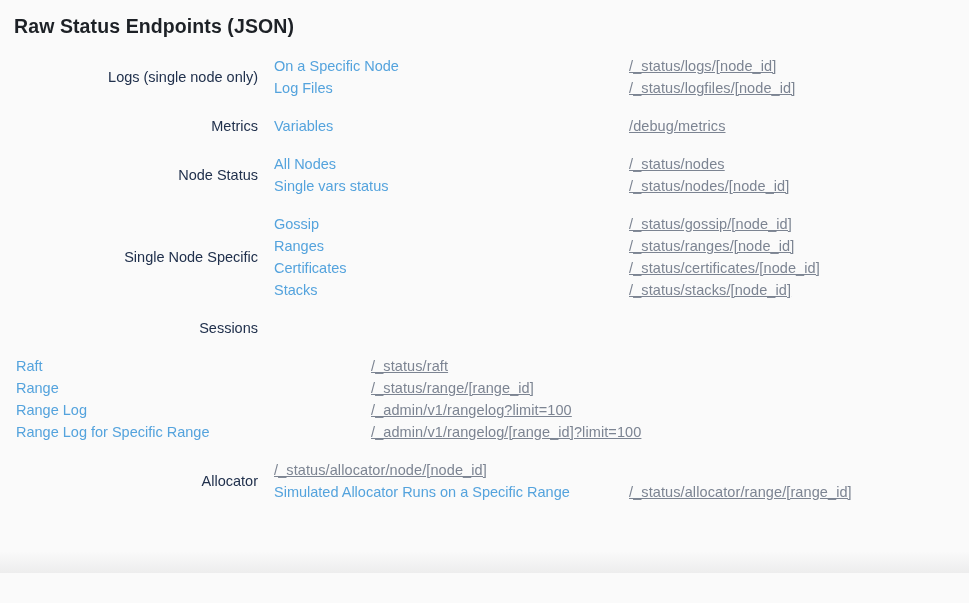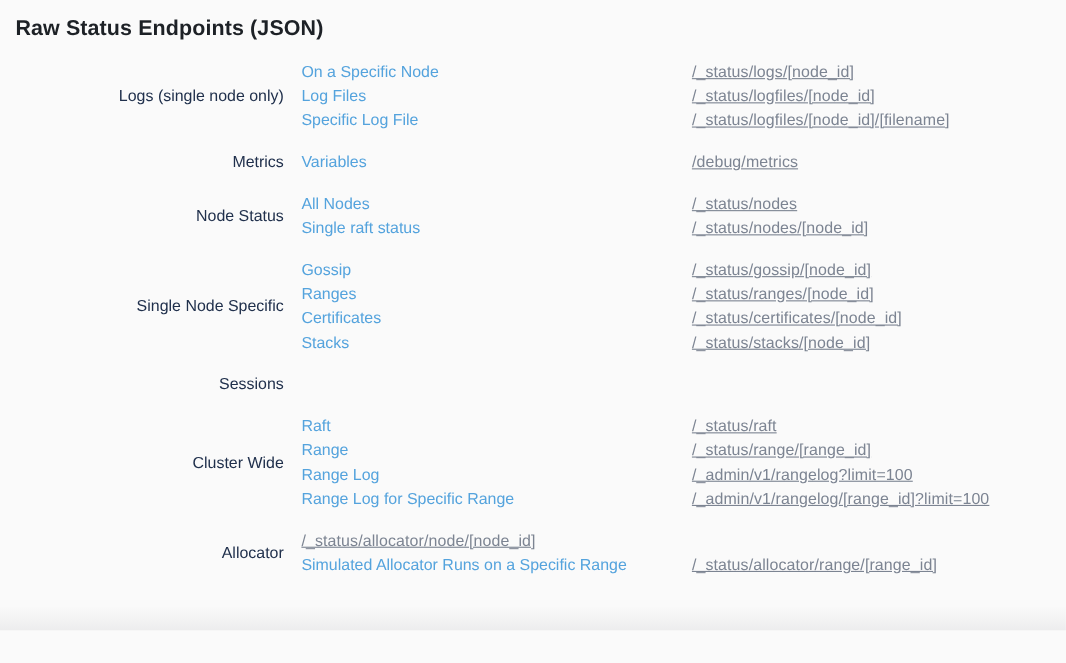--- a/index.html
+++ b/index.html
@@ -87,24 +87,20 @@
   <div class="row">
     <a class="link" href="#">On a Specific Node</a>
     <span class="path">/_status/logs/[node_id]</span>
   </div>
 
   <div class="row">
     <a class="link" href="#">Log Files</a>
     <span class="path">/_status/logfiles/[node_id]</span>
   </div>
 
-  <div class="row">
-    <a class="link" href="#">Specific Log File</a>
-    <span class="path">/_status/logfiles/[node_id]/[filename]</span>
-  </div>
 </div>
   </section>
 
   <section class="group">
     <div class="category">Metrics</div>
     <div class="rows">
   <div class="row">
     <a class="link" href="#">Variables</a>
     <span class="path">/debug/metrics</span>
   </div>
@@ -114,21 +110,21 @@
 
   <section class="group">
     <div class="category">Node Status</div>
     <div class="rows">
   <div class="row">
     <a class="link" href="#">All Nodes</a>
     <span class="path">/_status/nodes</span>
   </div>
 
   <div class="row">
-    <a class="link" href="#">Single raft status</a>
+    <a class="link" href="#">Single vars status</a>
     <span class="path">/_status/nodes/[node_id]</span>
   </div>
 </div>
   </section>
 
   <section class="group">
     <div class="category">Single Node Specific</div>
     <div class="rows">
   <div class="row">
     <a class="link" href="#">Gossip</a>
@@ -150,21 +146,20 @@
     <span class="path">/_status/stacks/[node_id]</span>
   </div>
 </div>
   </section>
 
   <section class="group">
     <div class="category">Sessions</div>
   </section>
 
   <section class="group">
-    <div class="category">Cluster Wide</div>
     <div class="rows">
   <div class="row">
     <a class="link" href="#">Raft</a>
     <span class="path">/_status/raft</span>
   </div>
 
   <div class="row">
     <a class="link" href="#">Range</a>
     <span class="path">/_status/range/[range_id]</span>
   </div>

